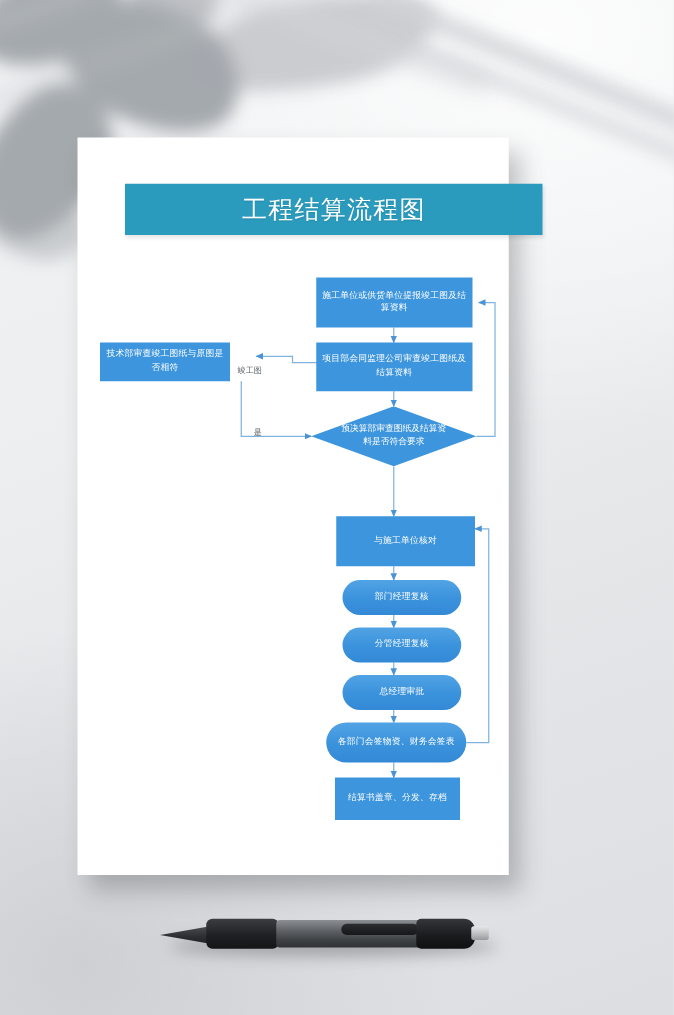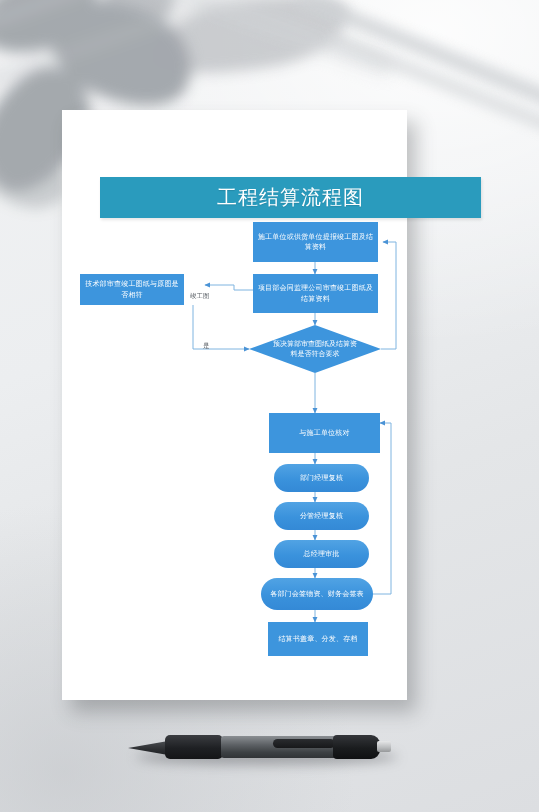--- a/index.html
+++ b/index.html
@@ -30,21 +30,21 @@
 
   
   .sheet{
     position:absolute;left:62px;top:110px;width:345px;height:590px;
     background:#fff;
     box-shadow:9px 12px 18px rgba(60,62,66,.30);
   }
 
   
   .banner{
-    position:absolute;left:100px;top:177px;width:381px;height:41px;
+    position:absolute;left:100px;top:147px;width:334px;height:41px;
     background:#2a9bbd;
     box-shadow:1px 2px 3px rgba(0,0,0,.10);
   }
   .banner-text{
     position:absolute;inset:0;display:flex;align-items:center;justify-content:center;
     color:#ffffff;font-size:20px;letter-spacing:1px;font-weight:400;
     text-shadow:0 1px 1px rgba(0,0,0,.12);
   }
 
   

